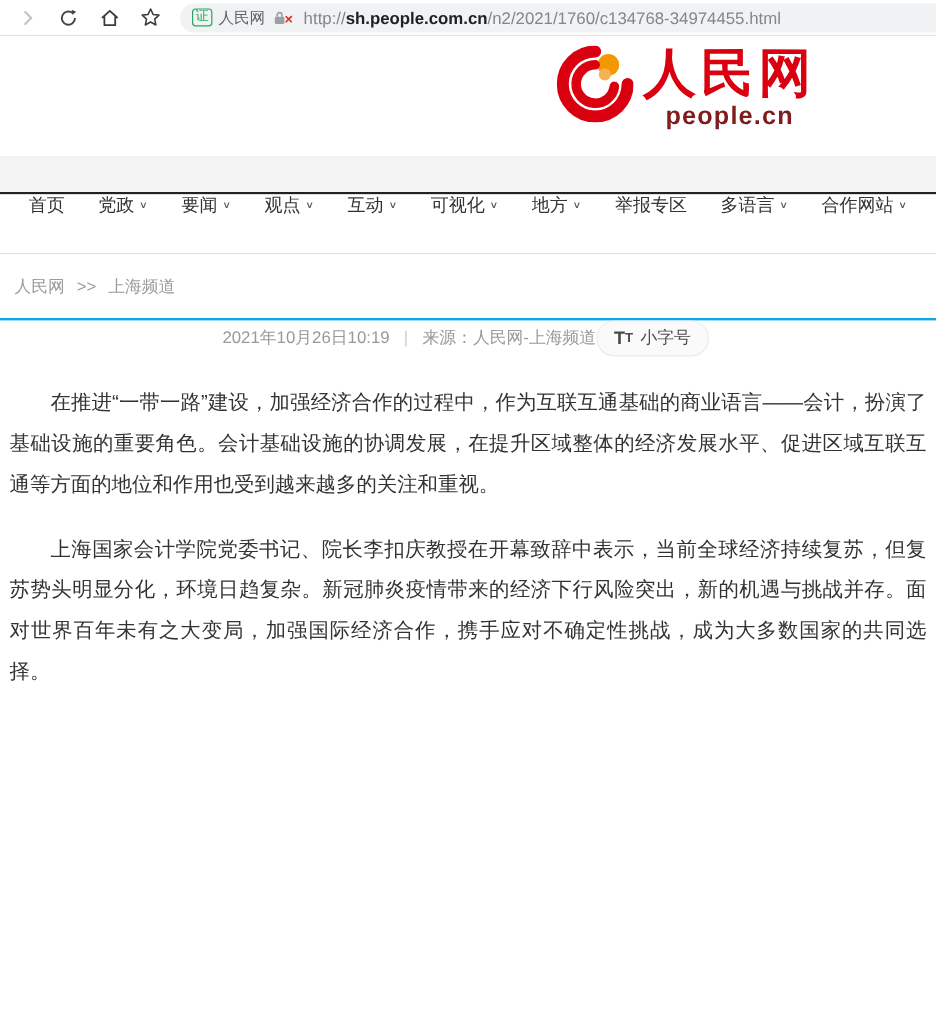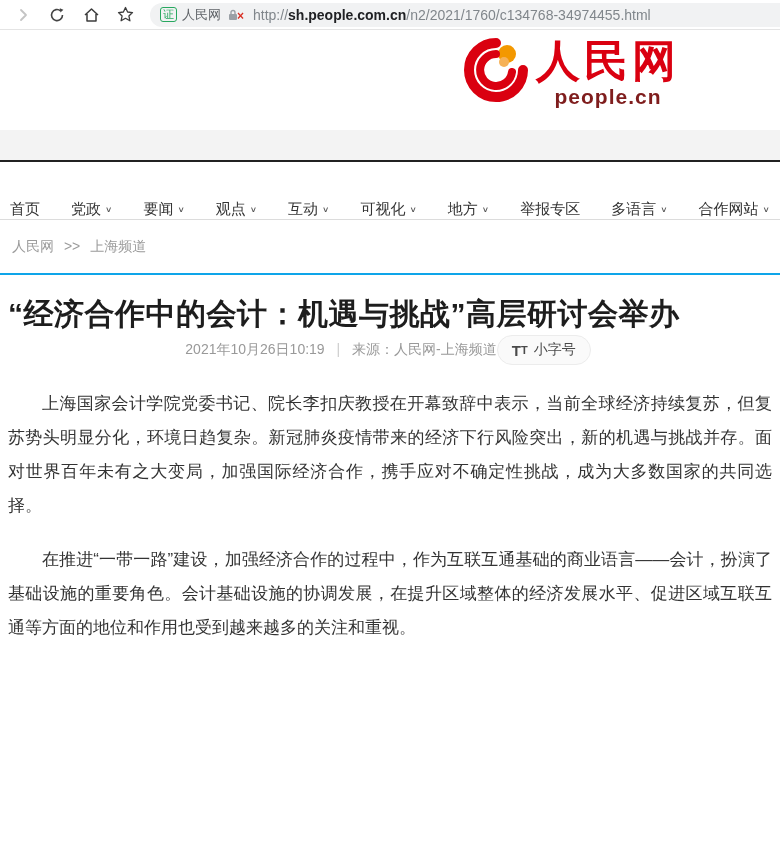--- a/index.html
+++ b/index.html
@@ -29,22 +29,22 @@
   .logo svg { display:block; margin-right:8px; }
   .logo-texts { display:flex; flex-direction:column; align-items:center; }
   .logo-cn { color:#da0010; font-size:44px; line-height:48px; font-weight:bold;
     font-family:"Liberation Serif","DejaVu Serif",serif; letter-spacing:4px; }
   .logo-en { color:#7f1d1d; font-size:21px; font-weight:bold; line-height:22px; letter-spacing:1px; }
 
   .gray-band { height:30px; background:#f3f3f3; }
   .black-line { height:2px; background:#212121; }
 
   
-  .nav { height:58px; background:#fff; border-bottom:1px solid #dcdcdc;
-    display:flex; align-items:flex-end; justify-content:space-between; padding:0 10px; }
+  .nav { height:50px; background:#fff; border-bottom:1px solid #dcdcdc;
+    display:flex; align-items:flex-start; justify-content:space-between; padding:0 24px; }
   .nav a { display:flex; align-items:center; text-decoration:none; color:#333;
     font-size:15px; cursor:pointer; }
   .nav .chev { font-size:10px; color:#555; margin-left:4px; transform:scaleY(.8); }
 
   
   .crumb-zone { height:55px; background:#fff; border-bottom:2px solid #0ea5e9;
     display:flex; align-items:center; padding:0 12px; }
   .crumb { color:#9b9b9b; font-size:14px; }
   .crumb a { color:#9b9b9b; text-decoration:none; cursor:pointer; }
   .crumb .sep { margin:0 6px; }
@@ -175,30 +175,29 @@
 
 <div class="crumb-zone">
   <span class="crumb">
     <a>人民网</a>
     <span class="sep">&gt;&gt;</span>
     <a>上海频道</a>
   </span>
 </div>
 
 <div class="article">
-  <h1 class="title">“经济合作中的会计：机遇与挑战”高层研讨会举办</h1>
   <div class="meta-row">
     <span class="meta">
       <span>2021年10月26日10:19</span>
       <span class="bar">|</span>
       <span>来源：人民网-上海频道</span>
     </span>
     <span class="font-btn">
       <span class="t-big">T</span>
       <span class="t-small">T</span>
       <span>小字号</span>
     </span>
   </div>
   <div id="article-body">
+      <p>在推进“一带一路”建设，加强经济合作的过程中，作为互联互通基础的商业语言——会计，扮演了基础设施的重要角色。会计基础设施的协调发展，在提升区域整体的经济发展水平、促进区域互联互通等方面的地位和作用也受到越来越多的关注和重视。</p>
       <p>上海国家会计学院党委书记、院长李扣庆教授在开幕致辞中表示，当前全球经济持续复苏，但复苏势头明显分化，环境日趋复杂。新冠肺炎疫情带来的经济下行风险突出，新的机遇与挑战并存。面对世界百年未有之大变局，加强国际经济合作，携手应对不确定性挑战，成为大多数国家的共同选择。</p>
-      <p>在推进“一带一路”建设，加强经济合作的过程中，作为互联互通基础的商业语言——会计，扮演了基础设施的重要角色。会计基础设施的协调发展，在提升区域整体的经济发展水平、促进区域互联互通等方面的地位和作用也受到越来越多的关注和重视。</p>
     </div>
 </div>
 
 </body></html>

